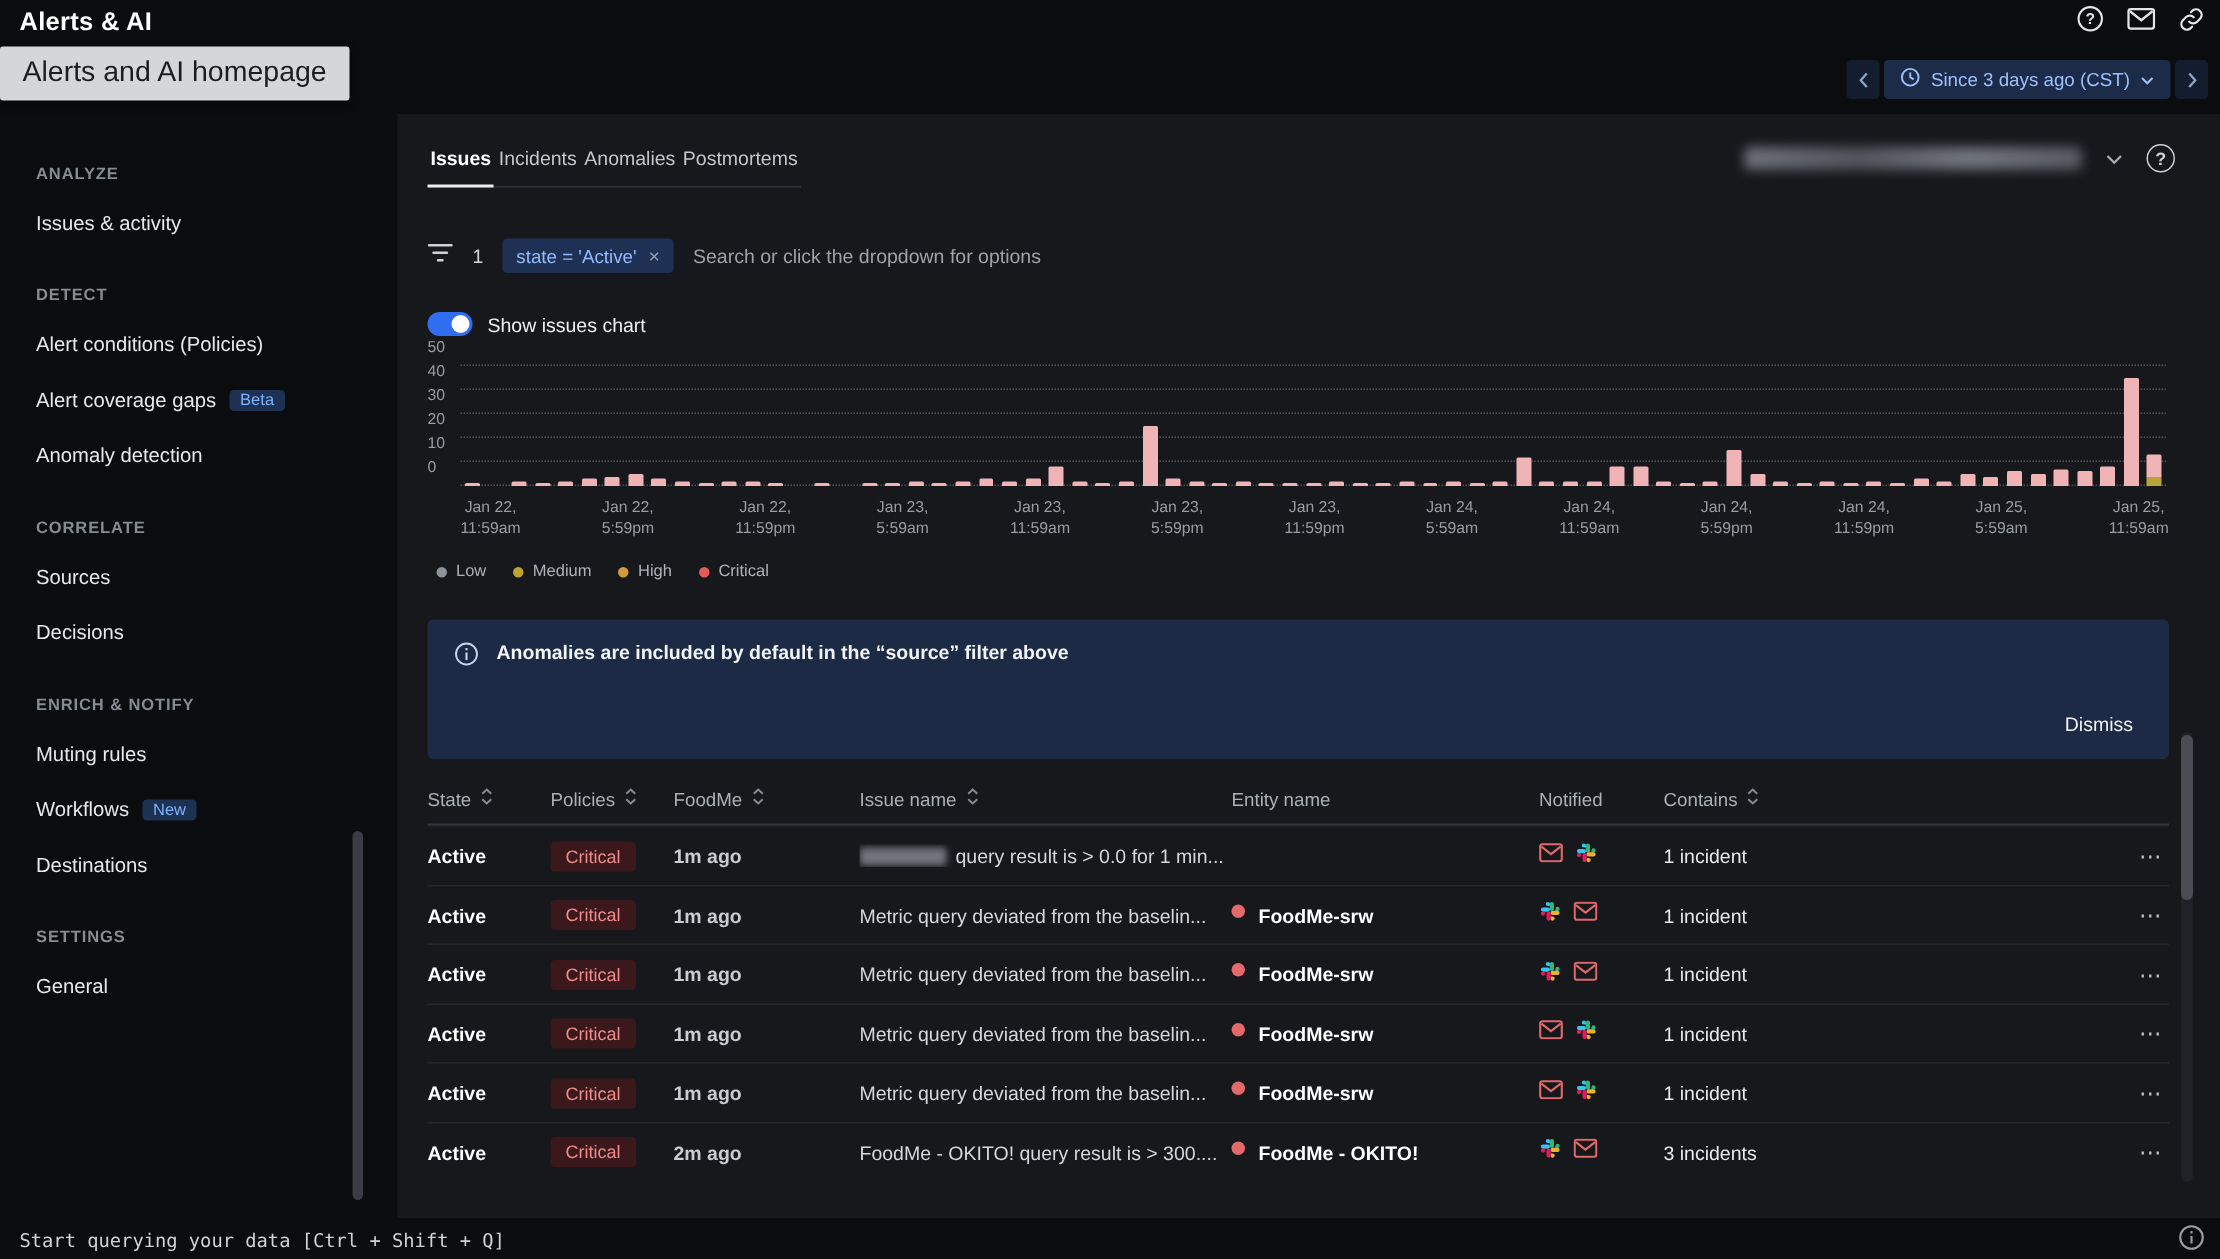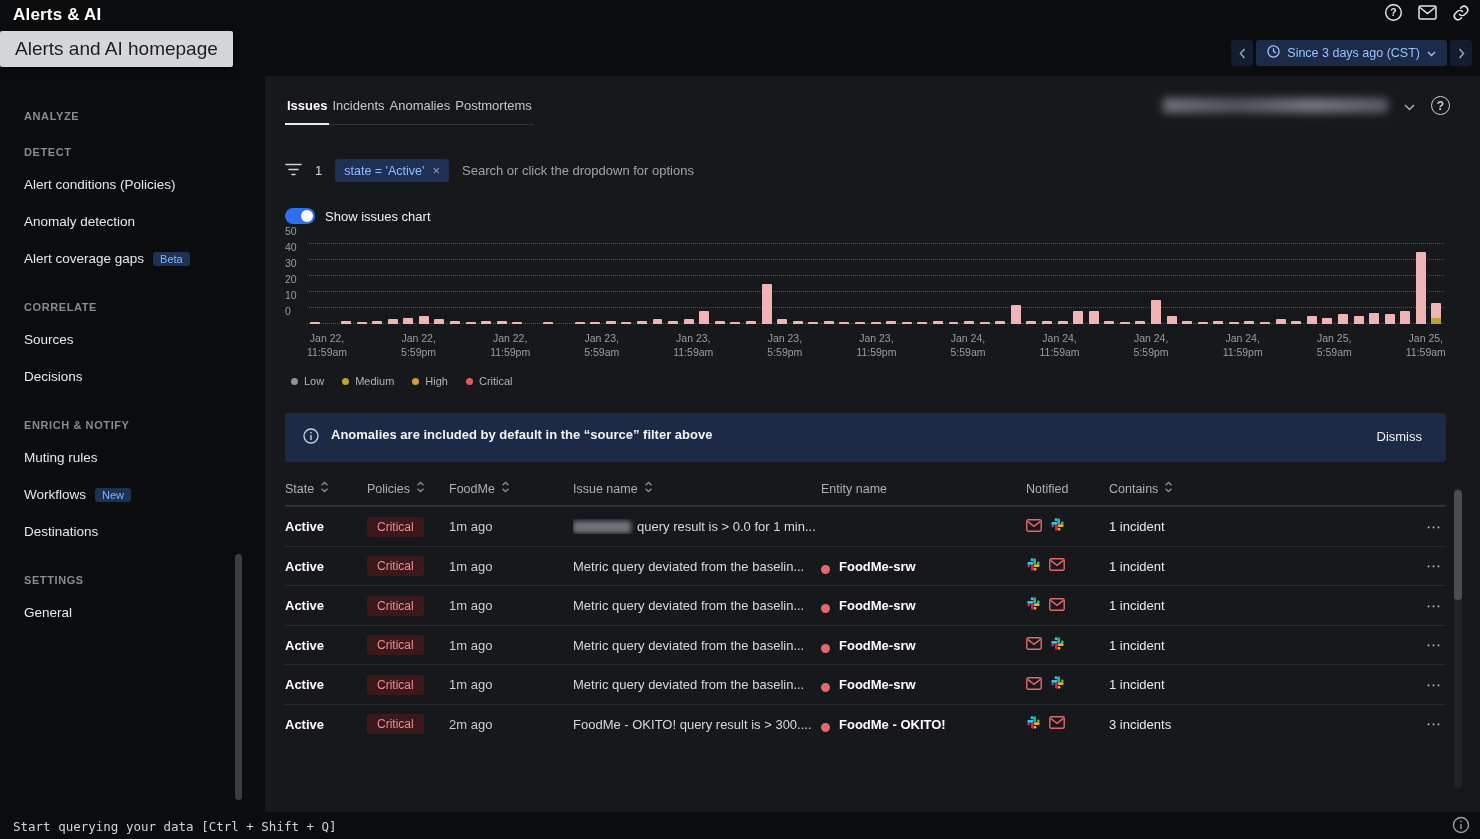--- a/index.html
+++ b/index.html
@@ -64,33 +64,33 @@
   .legend { margin:16px 0 0 6px; display:flex; gap:18px; align-items:center; }
   .legend-item { display:flex; align-items:center; gap:6px; font-size:11px; color:#aeb3b9; }
   .legend-dot { width:7px; height:7px; border-radius:50%; }
 
   
   .banner { margin-top:26px; background:#1d2a45; border-radius:4px; padding:14px 18px; display:flex; gap:12px; align-items:flex-start; }
   .banner-texts { display:flex; flex-direction:column; gap:6px; }
   .banner-title { font-size:13px; font-weight:bold; color:#f2f4f7; }
   .banner-body { font-size:13px; color:#c6cdd6; }
   .banner-link { font-size:13px; color:#70a4f8; cursor:pointer; }
-  .banner-dismiss { margin-left:auto; font-size:13px; color:#f0f2f4; cursor:pointer; padding:2px 6px; }
+  .banner-dismiss { margin-left:auto; font-size:13px; color:#f0f2f4; cursor:pointer; padding:2px 6px;margin-top:46px; }
 
   
   .table { margin-top:10px; }
   .trow { display:grid; grid-template-columns:82px 82px 124px 248px 205px 83px 1fr 40px; align-items:center; height:39.5px; border-top:1px solid #26282d; }
   .thead { height:34px; border-top:none; border-bottom:1px solid #34373d; }
   .th { font-size:12.5px; color:#aab0b7; display:flex; align-items:center; gap:6px; cursor:pointer; }
   .cell-state { font-size:13px; font-weight:bold; color:#ffffff; }
   .pill-critical { display:inline-block; background:#3b181c; color:#f08c8c; font-size:12px; padding:3px 10px; border-radius:3px; }
-  .cell-created { font-size:13px; color:#c9cdd2; }
+  .cell-created { font-size:13px; color:#c9cdd2;font-weight:bold; }
   .cell-issue { font-size:13px; color:#d4d8dc; white-space:nowrap; overflow:hidden; display:flex; align-items:center; gap:6px; }
   .redact-chip { display:inline-block; width:58px; height:12px; border-radius:2px; background:#71757b; filter:blur(2.5px); flex:none; }
-  .cell-entity { display:flex; align-items:flex-end; gap:9px; font-size:13px; font-weight:bold; color:#ffffff; }
+  .cell-entity { display:flex; align-items:flex-start; gap:9px; font-size:13px; font-weight:bold; color:#ffffff; }
   .entity-dot { width:9px; height:9px; border-radius:50%; background:#e4696b; flex:none; }
   .cell-notified { display:flex; align-items:center; gap:8px; }
   .cell-contains { font-size:13px; color:#e8eaec; }
   .row-menu { color:#b9bec4; font-size:15px; letter-spacing:1px; text-align:right; cursor:pointer; padding-right:4px; }
 
   .main-scroll-track { position:absolute; right:18px; top:412px; width:8px; height:300px; background:#1f2226; border-radius:4px; }
   .main-scroll-thumb { position:absolute; left:0; top:2px; width:8px; height:110px; background:#4a4e54; border-radius:4px; }
 
   
   .footer { position:absolute; left:0; right:0; bottom:0; height:27px; background:#0b0c0e; }
@@ -148,30 +148,33 @@
   </div>
   <div class="time-side">
     <svg width="7" height="11" viewBox="0 0 7 11">
         <path d="M1.5 1L5.5 5.5L1.5 10" fill="none" stroke="#8fa6c9" stroke-width="1.5"></path>
       </svg>
   </div>
 </div>
 
 <nav class="sidebar" id="sidebar-nav">
     <div class="sb-heading">ANALYZE</div>
+    <div class="sb-item">
+      <span>Issues &amp; activity</span>
+    </div>
     <div class="sb-heading">DETECT</div>
     <div class="sb-item">
       <span>Alert conditions (Policies)</span>
     </div>
     <div class="sb-item">
-      <span>Anomaly detection</span>
-    </div>
-    <div class="sb-item">
       <span>Alert coverage gaps</span>
       <span class="sb-badge">Beta</span>
+    </div>
+    <div class="sb-item">
+      <span>Anomaly detection</span>
     </div>
     <div class="sb-heading">CORRELATE</div>
     <div class="sb-item">
       <span>Sources</span>
     </div>
     <div class="sb-item">
       <span>Decisions</span>
     </div>
     <div class="sb-heading">ENRICH &amp; NOTIFY</div>
     <div class="sb-item">

